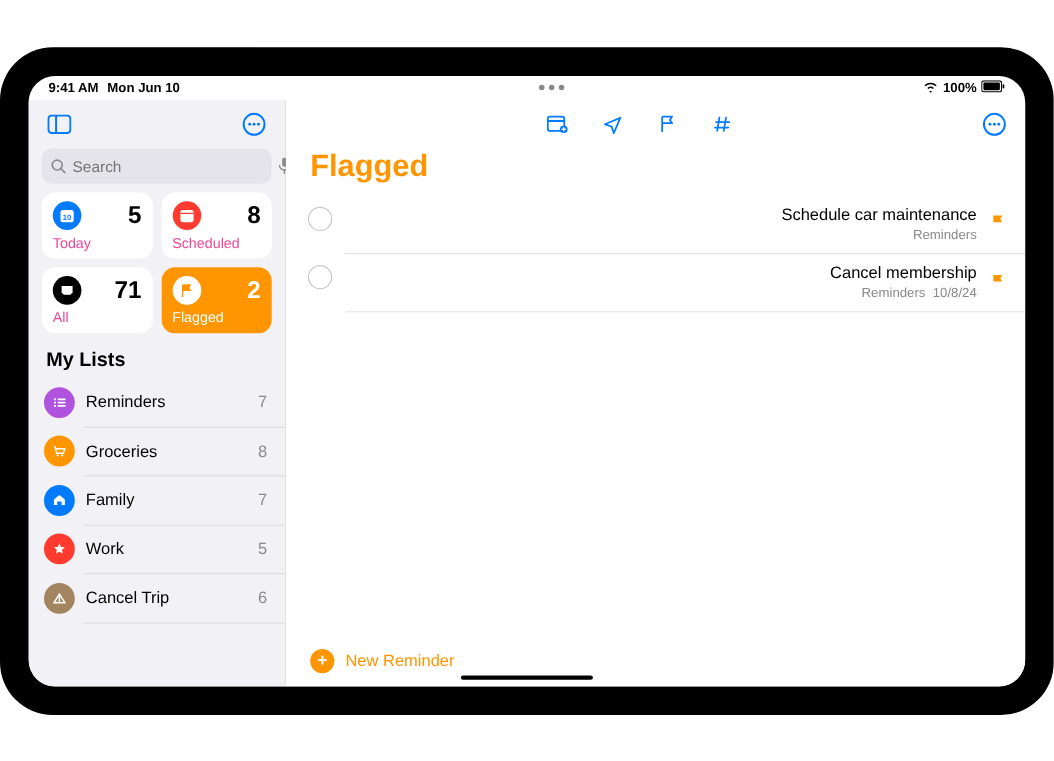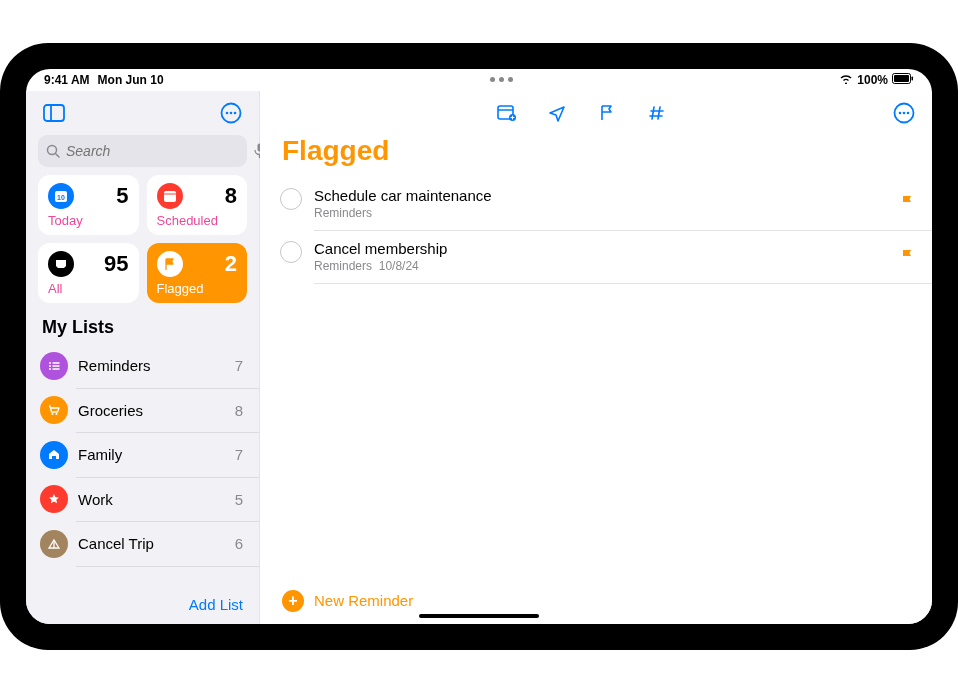--- a/index.html
+++ b/index.html
@@ -18,21 +18,21 @@
 .content { flex: 1; display: flex; min-height: 0; }
 .sidebar { width: 234px; background: #f2f2f6; display: flex; flex-direction: column; border-right: 1px solid #e3e3e6; }
 .main { flex: 1; background: #fff; display: flex; flex-direction: column; }
 
 
 .sb-top { display: flex; justify-content: space-between; padding: 8px 14px 4px 14px; }
 .icon-btn { width: 28px; height: 28px; display: flex; align-items: center; justify-content: center; color: #007aff; cursor: pointer; }
 
 
 .search-row { margin: 4px 12px 8px 12px; background: #e4e4ea; border-radius: 9px; height: 32px; display: flex; align-items: center; padding: 0 8px; gap: 6px; }
-.search-row input { flex: 1; border: none; background: transparent; outline: none; font-size: 14px; color: #000000; font-style: italic; }
+.search-row input { flex: 1; border: none; background: transparent; outline: none; font-size: 14px; color: #000000; }
 .search-ico { color: #8a8a8e; }
 
 
 .cards { display: grid; grid-template-columns: 1fr 1fr; gap: 8px; padding: 0 12px; }
 .card { background: #fff; border-radius: 12px; padding: 8px 10px 6px 10px; min-height: 60px; cursor: pointer; position: relative; }
 .card.completed { grid-column: span 1; }
 .card.selected { background: #ff9500; color: #fff; }
 .card-top { display: flex; justify-content: space-between; align-items: center; }
 .card-icon { width: 26px; height: 26px; border-radius: 50%; display: flex; align-items: center; justify-content: center; color: #fff; }
 .card-count { font-size: 22px; font-weight: 700; color: #000; }
@@ -56,21 +56,21 @@
 
 
 .main-top { display: flex; justify-content: space-between; align-items: center; padding: 8px 14px 4px 14px; }
 .main-top-icons { display: flex; gap: 22px; }
 
 
 .main-title { font-size: 28px; font-weight: 700; color: #ff9500; padding: 4px 22px 10px 22px; }
 
 
 .rem-list { flex: 1; overflow: auto; }
-.rem-row { display: flex; align-items: flex-start; padding: 10px 18px 10px 20px; gap: 12px; }
+.rem-row { display: flex; align-items: flex-start; padding: 10px 18px 10px 20px; gap: 12px; text-align: right; }
 .rem-divider { height: 0.5px; background: #e3e3e6; margin-left: 54px; }
 .rem-check { width: 22px; height: 22px; border: 1.5px solid #c7c7cc; border-radius: 50%; flex-shrink: 0; margin-top: 1px; cursor: pointer; }
 .rem-body { flex: 1; }
 .rem-title { font-size: 15px; color: #000; }
 .rem-sub { font-size: 12px; color: #8a8a8e; margin-top: 2px; }
 .rem-flag { color: #ff9500; align-self: center; }
 
 .main-bottom { display: flex; align-items: center; padding: 12px 22px; gap: 10px; cursor: pointer; }
 .plus-circle { width: 22px; height: 22px; border-radius: 50%; background: #ff9500; color: #fff; display: flex; align-items: center; justify-content: center; font-size: 16px; font-weight: 700; }
 .new-rem-label { color: #ff9500; font-size: 15px; font-weight: 500; }
@@ -176,21 +176,21 @@
             <div class="card-label">Scheduled</div>
           </div>
 
           <div class="card">
             <div class="card-top">
               <div class="card-icon" style="background:#000">
                 <svg width="14" height="14" viewBox="0 0 14 14">
                     <path d="M2 3h10v6l-2 2H4l-2-2z" fill="#fff"></path>
                   </svg>
               </div>
-              <div class="card-count">95</div>
+              <div class="card-count">71</div>
             </div>
             <div class="card-label">All</div>
           </div>
 
           <div class="card selected">
             <div class="card-top">
               <div class="card-icon" style="background:#fff">
                 <svg width="14" height="14" viewBox="0 0 14 14">
                     <path d="M3 2v11M3 2h7l-1.5 2.5L10 7H3" fill="#ff9500" stroke="#ff9500" stroke-width="1.3" stroke-linejoin="round"></path>
                   </svg>
@@ -258,23 +258,20 @@
                   <path d="M7 3l5 8H2z" fill="none" stroke="#fff" stroke-width="1.3"></path>
                   <line x1="7" y1="3" x2="7" y2="11" stroke="#fff" stroke-width="1.3"></line>
                 </svg>
             </div>
             <div class="list-name">Cancel Trip</div>
             <div class="list-count">6</div>
           </div>
           <div class="divider"></div>
         </div>
 
-        <div class="sb-bottom">
-          <button class="add-list-btn">Add List</button>
-        </div>
       </div>
 
       <div class="main">
         <div class="main-top">
           <div></div>
           <div class="main-top-icons">
             <span class="icon-btn">
               <svg width="20" height="18" viewBox="0 0 20 18">
                   <rect x="1" y="2" width="15" height="13" rx="2" fill="none" stroke="#007aff" stroke-width="1.6"></rect>
                   <line x1="1" y1="6" x2="16" y2="6" stroke="#007aff" stroke-width="1.6"></line>

